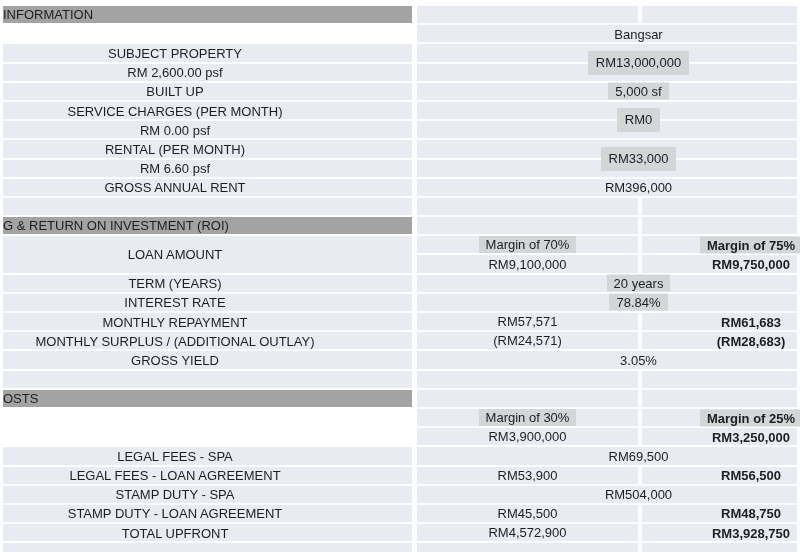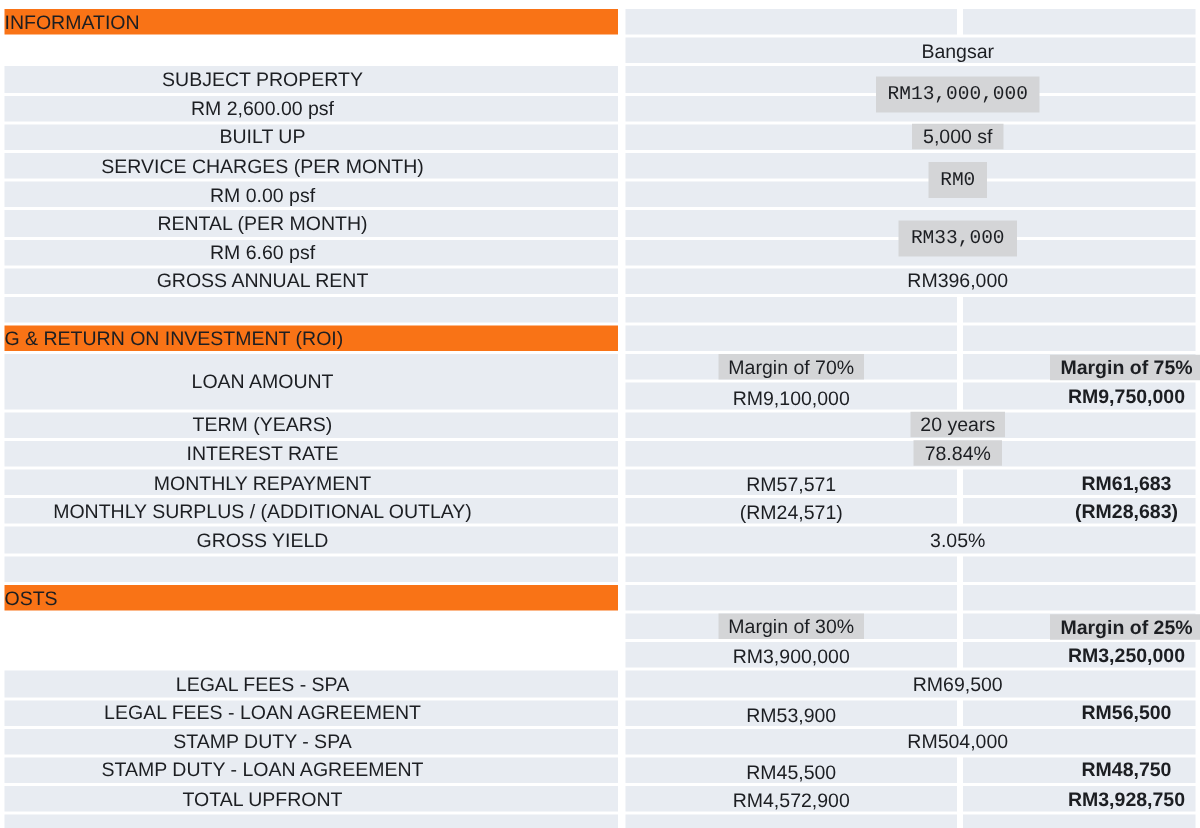--- a/index.html
+++ b/index.html
@@ -11,39 +11,39 @@
   .sheet{
     position:relative;
     margin-top:6px;
     display:grid;
     grid-template-columns:3px 409px 5px 221px 4px 155px 3px;
     grid-auto-rows:17.2px;
     row-gap:2px;
   }
   .cell{background:#e8ecf2;position:relative;}
   .cA{grid-column:2;}
-  .cB{grid-column:4;display:flex;align-items:flex-end;justify-content:center;white-space:nowrap;}
+  .cB{grid-column:4;display:flex;align-items:center;justify-content:center;white-space:nowrap;}
   .cC{grid-column:6;font-weight:bold;}
   .cBC{grid-column:4/7;}
-  .cHeadA{grid-column:2;background:#f97316;display:flex;align-items:center;white-space:nowrap;}
+  .cHeadA{grid-column:2;background:#a3a3a3;display:flex;align-items:center;white-space:nowrap;}
   .span2{grid-row:span 2;}
   
   .lab{position:absolute;left:-65px;width:474px;top:50%;transform:translateY(-50%);
        text-align:center;white-space:nowrap;}
   
   .inBC{position:absolute;left:0;width:443px;top:50%;transform:translateY(-50%);
         text-align:center;white-space:nowrap;}
   
   .inC{position:absolute;left:0;width:218px;top:50%;transform:translateY(-50%);
        text-align:center;white-space:nowrap;}
   .hl{background:#d4d5d7;display:inline-block;padding:1px 7px;line-height:15px;}
   
   .ov{position:absolute;left:417px;width:443px;height:36.4px;
       display:flex;align-items:center;justify-content:center;background:transparent;}
-  .ov .hl{padding:4px 8px;line-height:16px;font-family:Liberation Mono, monospace;}
+  .ov .hl{padding:4px 8px;line-height:16px;}
 </style>
 </head>
 <body>
 
 <div class="sheet">
 
   <div class="cell cHeadA">
       <span>INFORMATION</span>
     </div>
   <div class="cell cB"></div>

